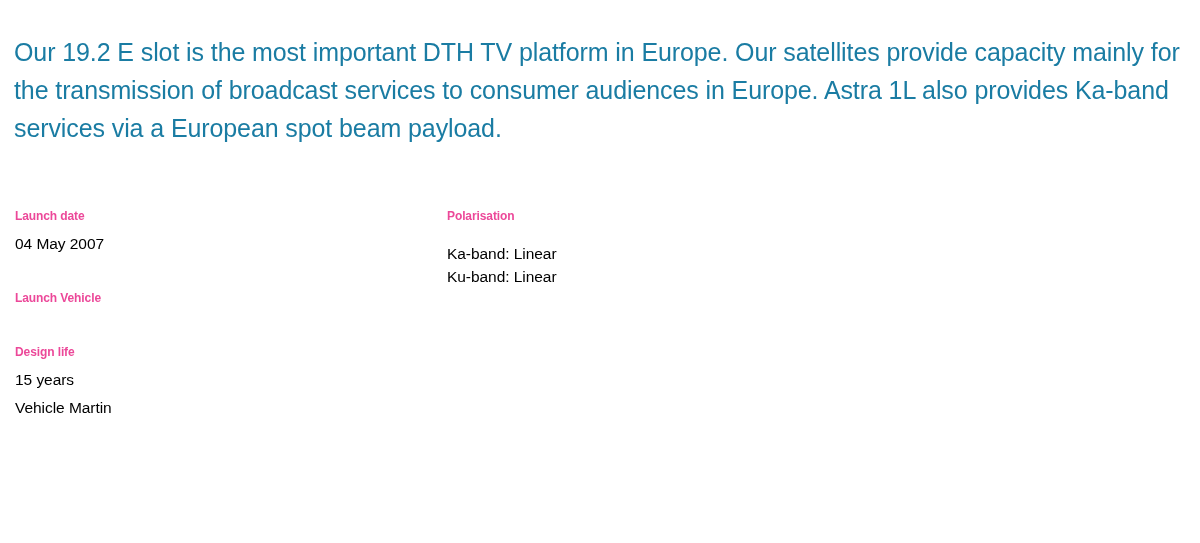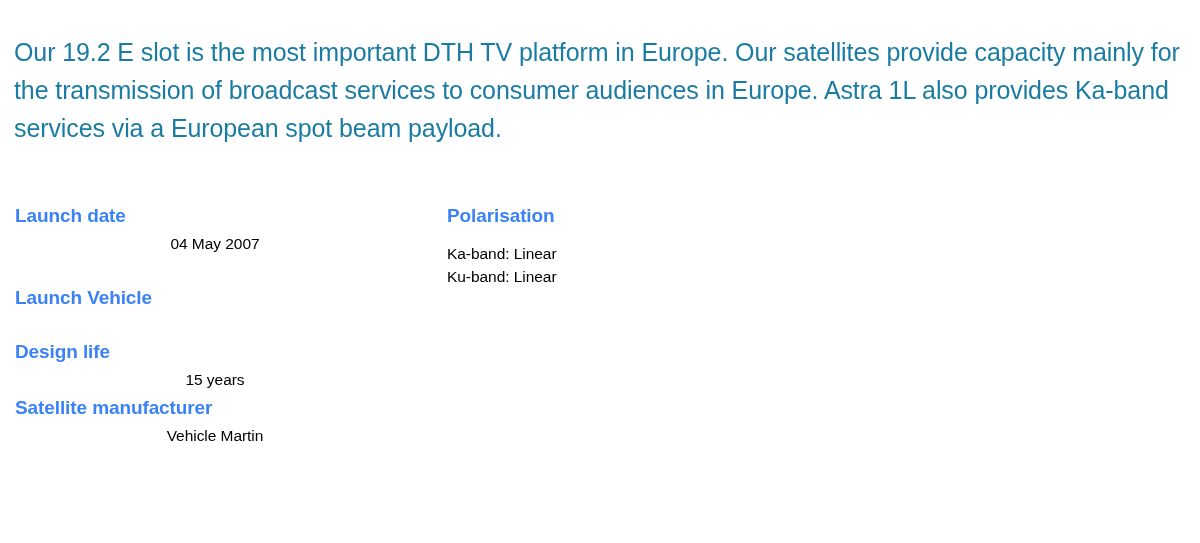--- a/index.html
+++ b/index.html
@@ -54,39 +54,38 @@
   .col-left  { left: 15px;  width: 400px; }
   .col-right { left: 447px; width: 450px; }
 
   .spec-block {
     margin: 0 0 20px 0;
   }
   .spec-block.tight {
     margin-bottom: 4px;
   }
   .spec-label {
-    font-size: 19px;
+    font-size: 12px;
     font-weight: bold;
     line-height: 22px;
-    color: #3b82f6;
+    color: #ec4899;
     margin: 0;
     letter-spacing: -0.1px;
   }
   .spec-value {
     font-size: 15.5px;
     font-weight: normal;
     line-height: 22px;
     color: #000000;
     margin: 4px 0 0 0;
     white-space: pre-line;
     letter-spacing: -0.05px;
   }
   .col-left .spec-value {
     margin-top: 6px;
-    text-align: center;
   }
   .col-right .spec-value {
     margin-top: 15px;
     line-height: 23px;
   }
   .col-left .spec-block { margin-bottom: 32px; }
   .col-left .spec-block.tight { margin-bottom: 6px; }
   .col-right .spec-block { margin-bottom: 22px; }
 </style>
 </head>
@@ -108,21 +107,20 @@
       <div class="spec-block">
         <div class="spec-label">Launch Vehicle</div>
       </div>
 
       <div class="spec-block tight">
         <div class="spec-label">Design life</div>
         <div class="spec-value">15 years</div>
       </div>
 
       <div class="spec-block">
-        <div class="spec-label">Satellite manufacturer</div>
         <div class="spec-value">Vehicle Martin</div>
       </div>
 
     </div>
 
     <div class="col col-right">
 
       <div class="spec-block">
         <div class="spec-label">Polarisation</div>
         <div class="spec-value">Ka-band: Linear

